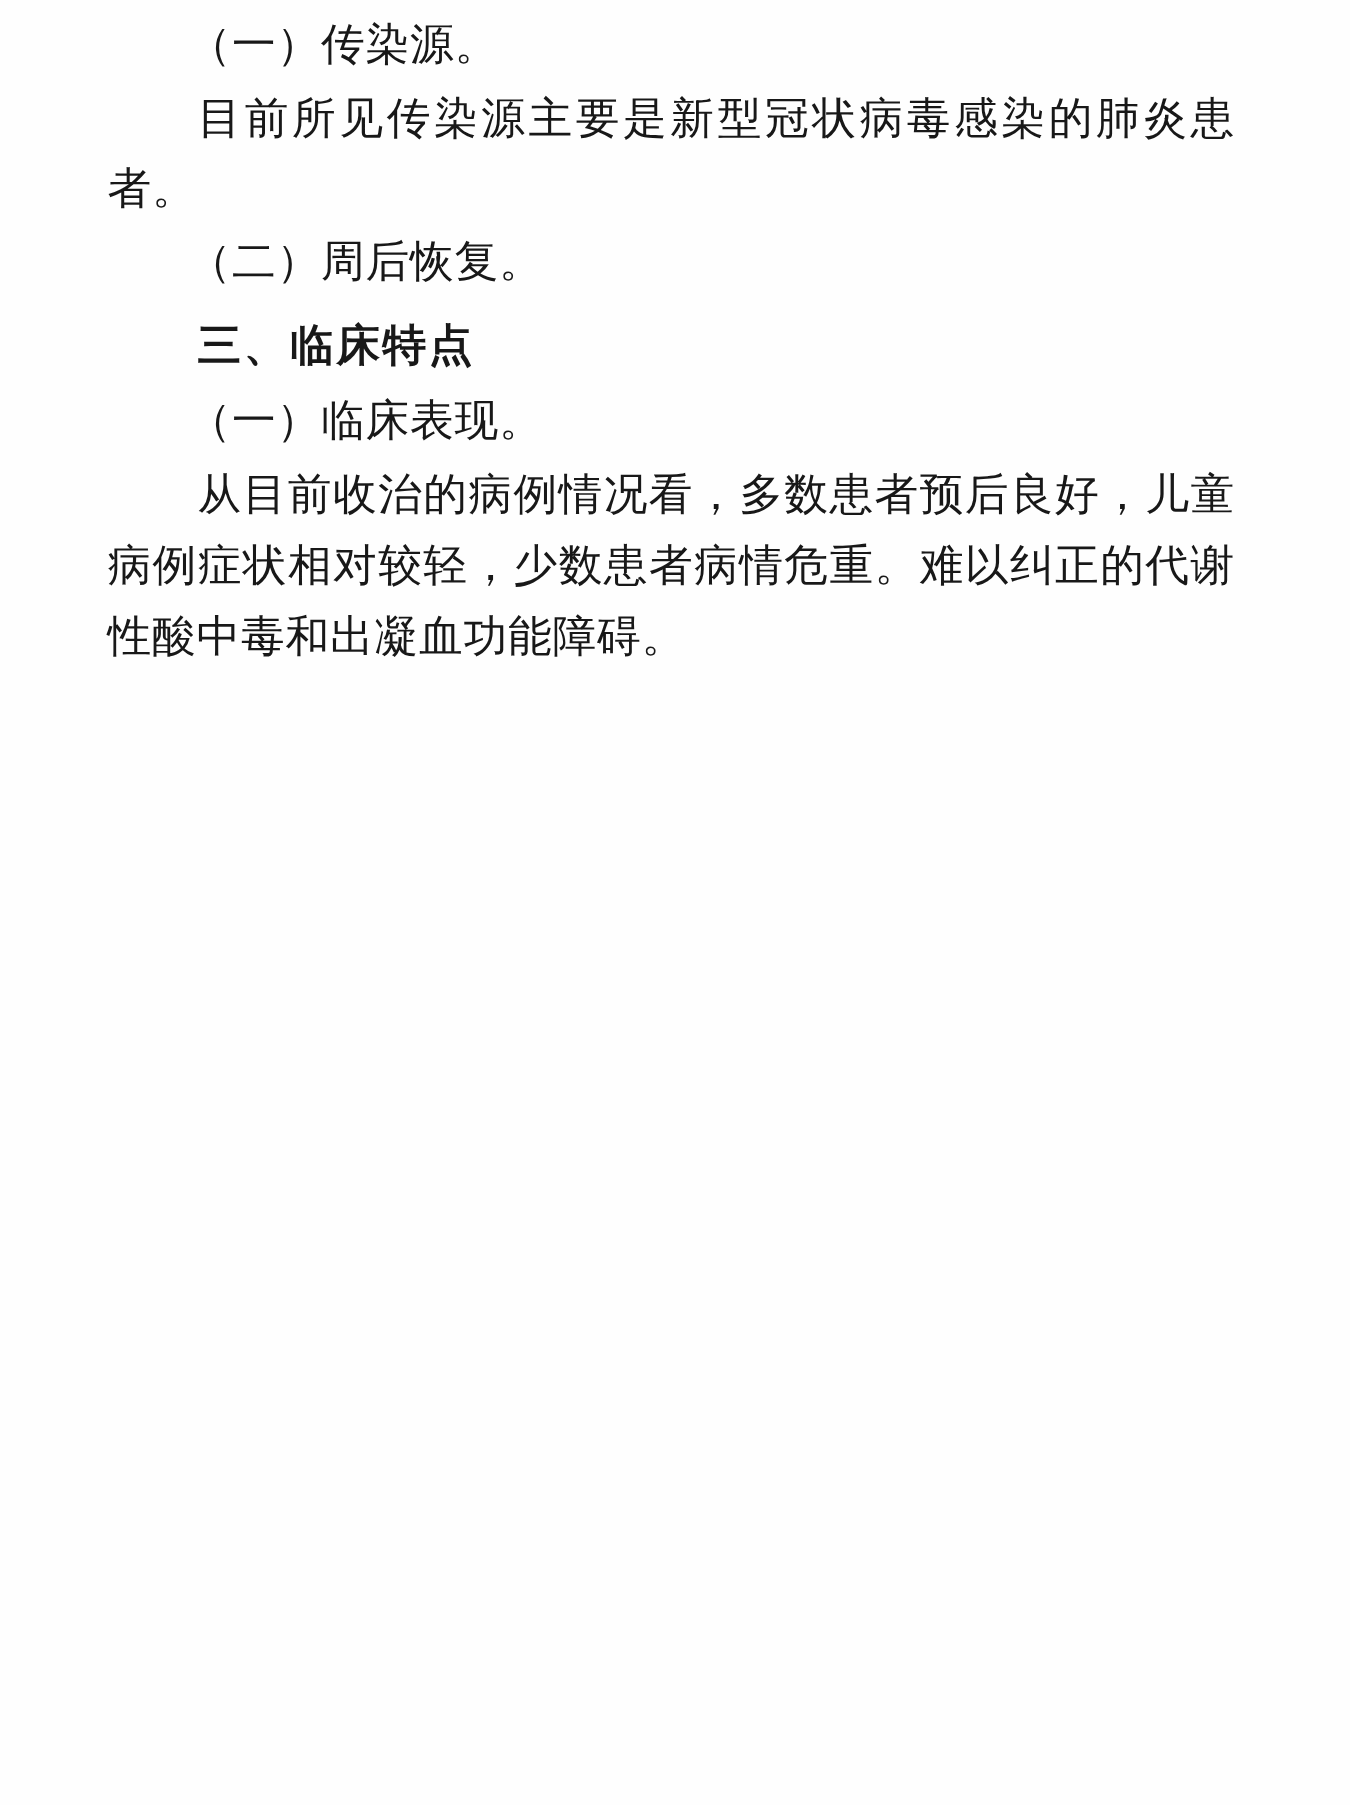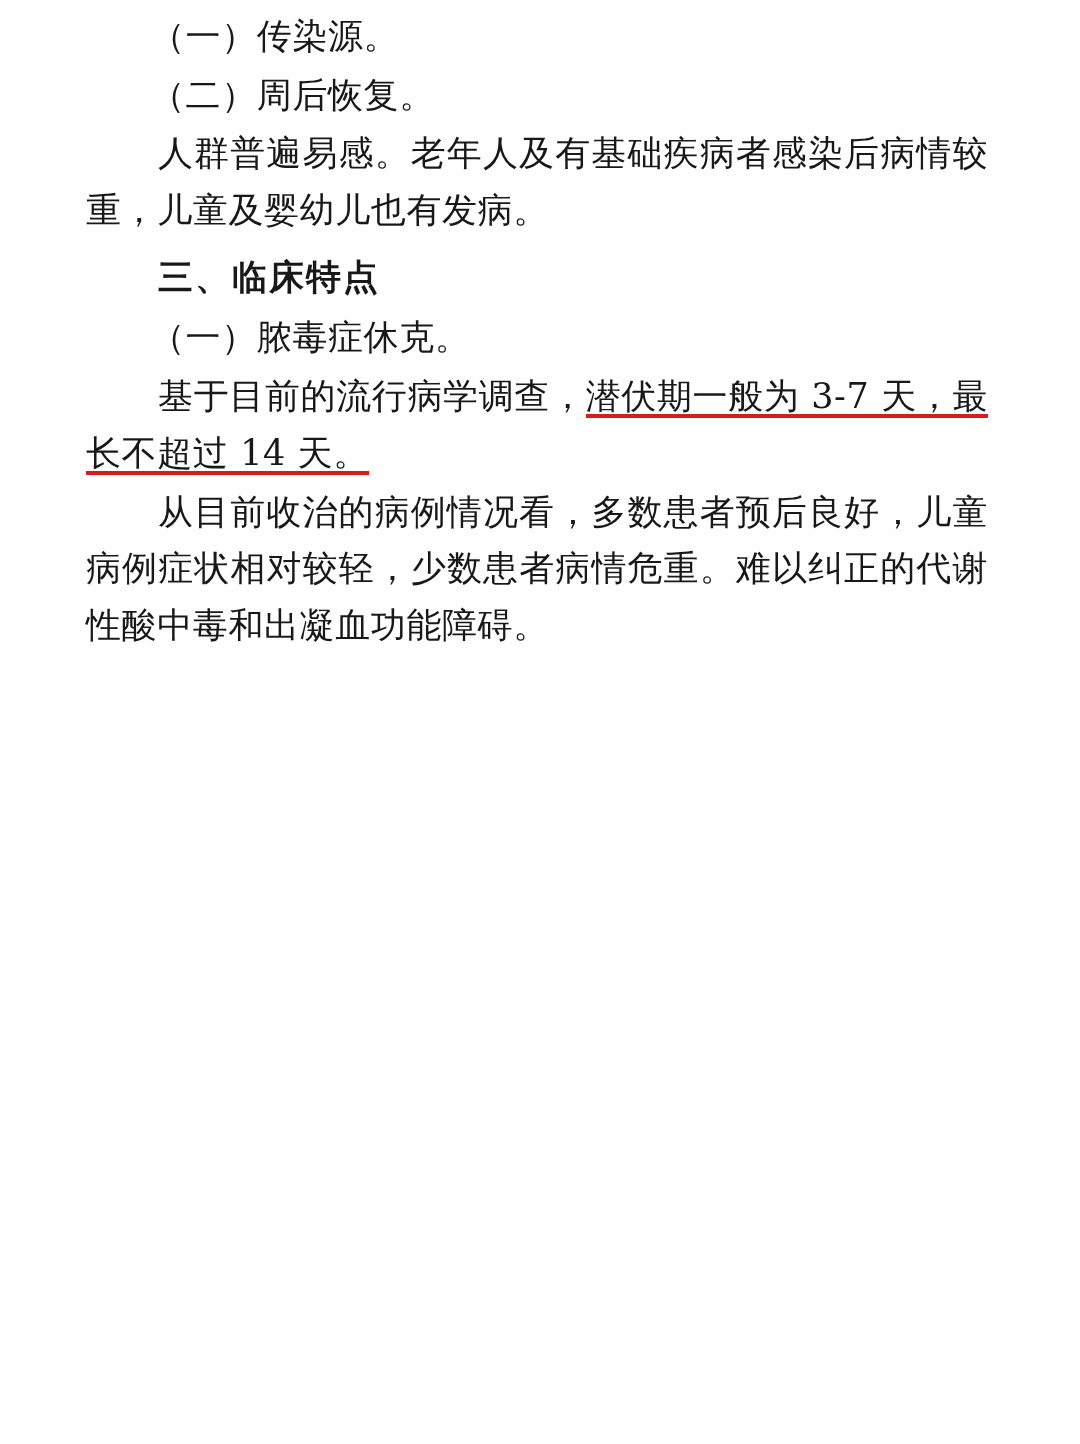--- a/index.html
+++ b/index.html
@@ -55,31 +55,30 @@
   }
 </style>
 </head>
 <body>
 
 <div class="page">
   <div class="doc-body">
 
     <p class="sub-head">（一）传染源。</p>
 
+    <p class="indent">目前所见传染源主要是新型冠状病毒感染的肺炎患者。</p>
 
     <p class="sub-head">（二）周后恢复。</p>
 
 
 
-    <p class="indent">人群普遍易感。老年人及有基础疾病者感染后病情较重，儿童及婴幼儿也有发病。</p>
 
     <p class="heading">三、临床特点</p>
 
-    <p class="sub-head">（一）脓毒症休克。</p>
+    <p class="sub-head">（一）临床表现。</p>
 
-    <p class="indent"><span>基于目前的流行病学调查，</span><span class="hl">潜伏期一般为 3-7 天，最长不超过 14 天。</span></p>
 
 
 
     <p class="indent">从目前收治的病例情况看，多数患者预后良好，儿童病例症状相对较轻，少数患者病情危重。难以纠正的代谢性酸中毒和出凝血功能障碍。</p>
 
   </div>
 </div>
 
 </body></html>

